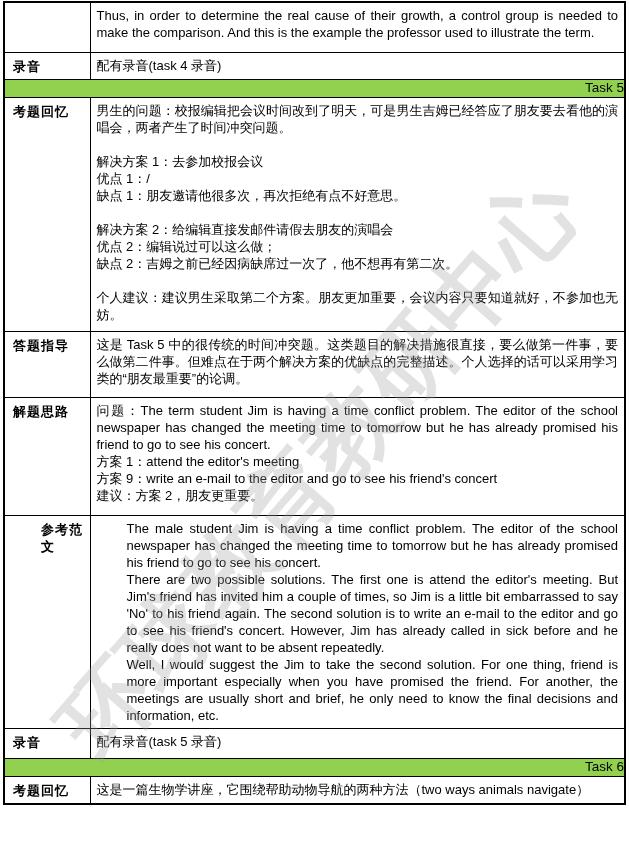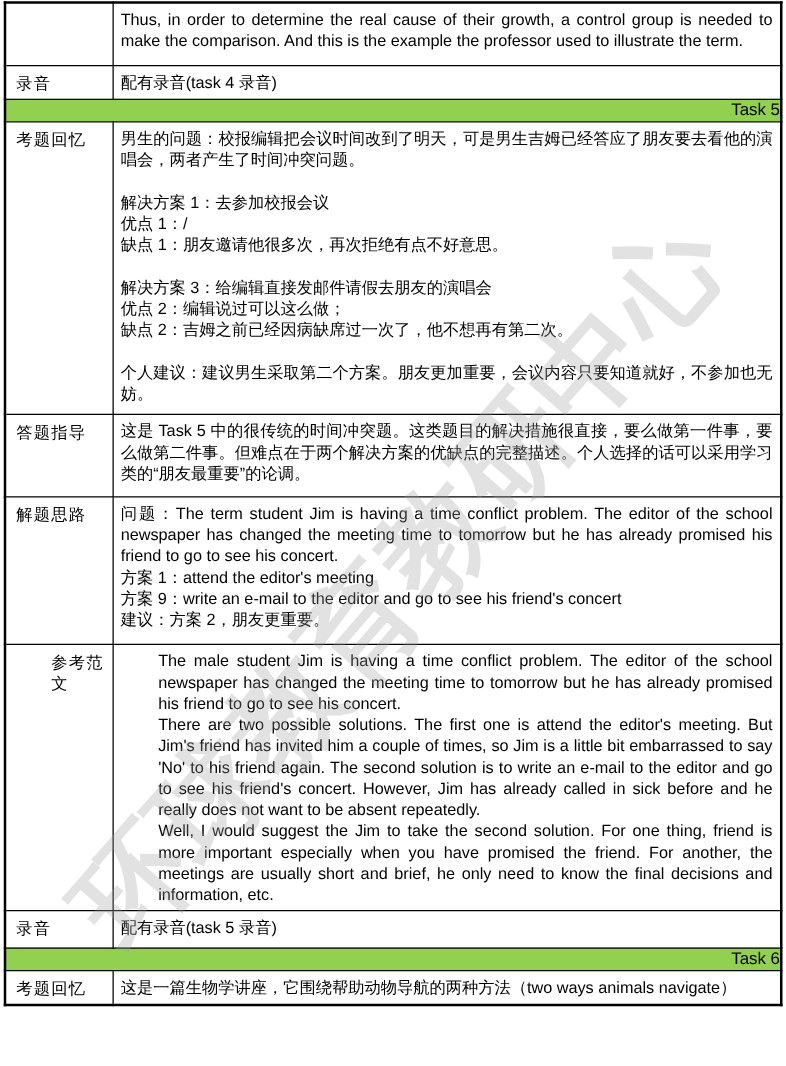--- a/index.html
+++ b/index.html
@@ -27,20 +27,21 @@
   td {
     border: 1px solid #000;
     vertical-align: top;
     font-size: 13px;
     line-height: 17px;
     padding: 4px 6px;
   }
   td.label-cell {
     padding: 5px 4px 4px 8px;
     letter-spacing: 1px;
+    font-weight: bold;
   }
   td.content-cell {
     text-align: justify;
   }
   .para { min-height: 17px; }
   .para.blank { min-height: 17px; }
 
   tr.section-row td {
     background: var(--section-green, #92d050);
     text-align: right;
@@ -104,21 +105,21 @@
   </tr>
         <tr class="content-row r3">
     <td class="label-cell">考题回忆</td>
     <td class="content-cell">
             <div class="para">男生的问题：校报编辑把会议时间改到了明天，可是男生吉姆已经答应了朋友要去看他的演唱会，两者产生了时间冲突问题。</div>
             <div class="para blank"></div>
             <div class="para">解决方案 1：去参加校报会议</div>
             <div class="para">优点 1：/</div>
             <div class="para">缺点 1：朋友邀请他很多次，再次拒绝有点不好意思。</div>
             <div class="para blank"></div>
-            <div class="para">解决方案 3：给编辑直接发邮件请假去朋友的演唱会</div>
+            <div class="para">解决方案 2：给编辑直接发邮件请假去朋友的演唱会</div>
             <div class="para">优点 2：编辑说过可以这么做；</div>
             <div class="para">缺点 2：吉姆之前已经因病缺席过一次了，他不想再有第二次。</div>
             <div class="para blank"></div>
             <div class="para">个人建议：建议男生采取第二个方案。朋友更加重要，会议内容只要知道就好，不参加也无妨。</div>
           </td>
   </tr>
         <tr class="content-row r5">
     <td class="label-cell">答题指导</td>
     <td class="content-cell">
             <div class="para">这是 Task 5 中的很传统的时间冲突题。这类题目的解决措施很直接，要么做第一件事，要么做第二件事。但难点在于两个解决方案的优缺点的完整描述。个人选择的话可以采用学习类的“朋友最重要”的论调。</div>

